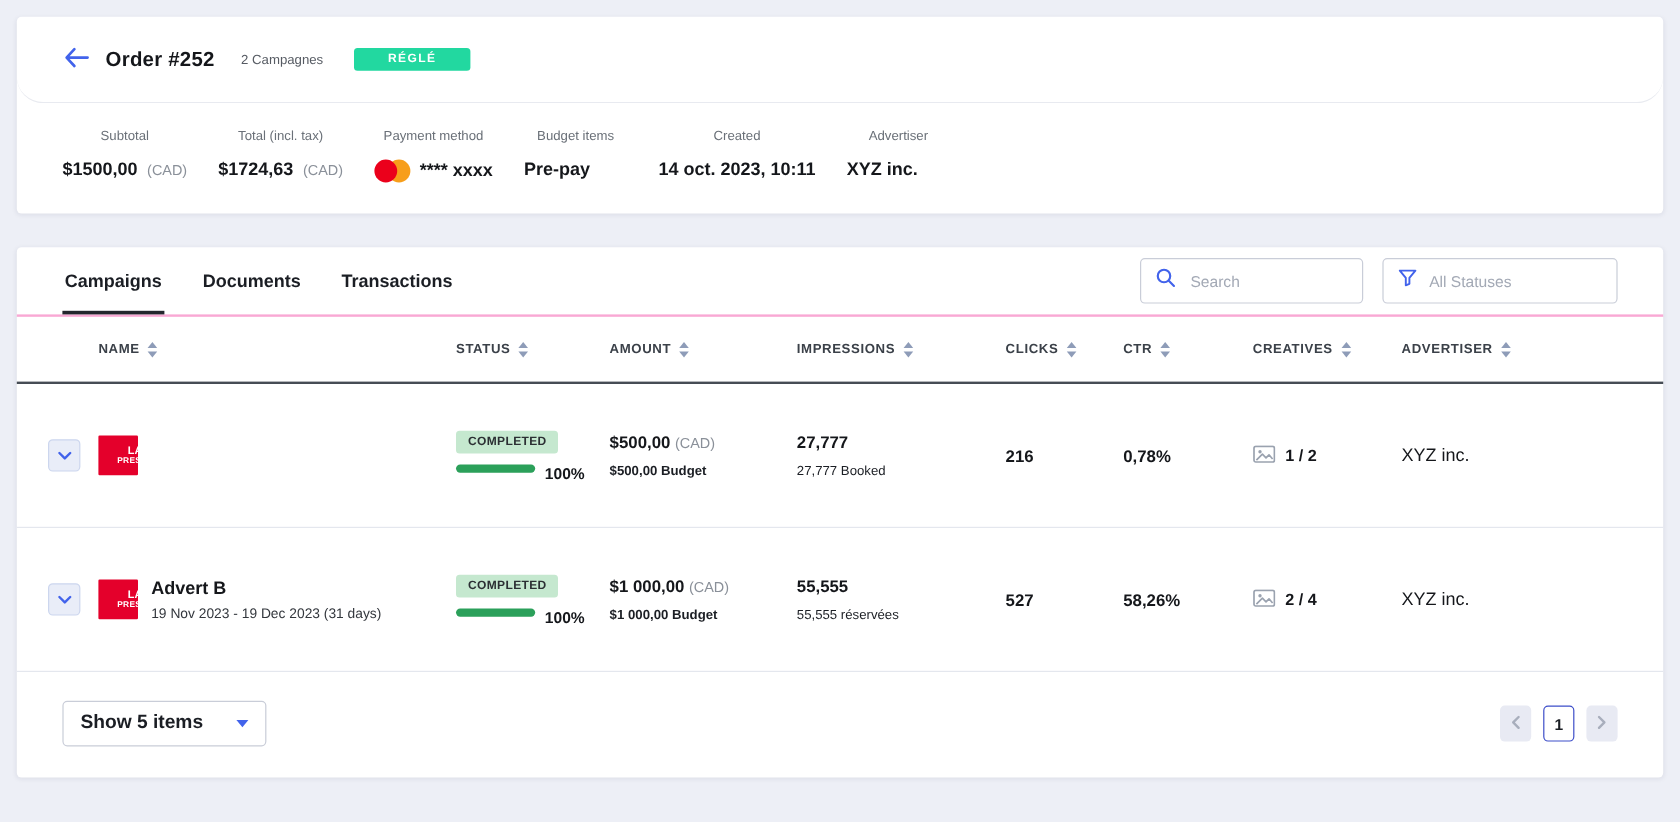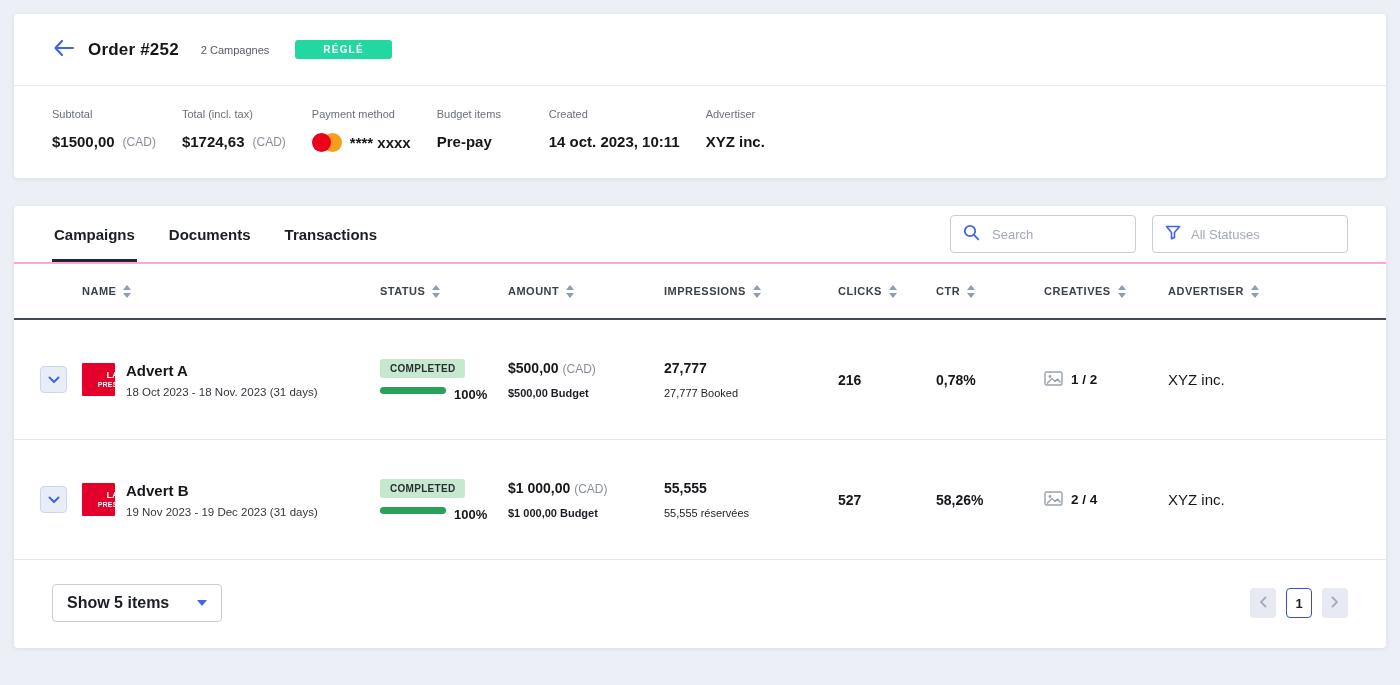--- a/index.html
+++ b/index.html
@@ -16,38 +16,40 @@
     background: #fff;
     border-radius: 4px;
     box-shadow: 0 1px 4px rgba(25,30,60,.08);
   }
 
   
   .header-top {
     display: flex; align-items: center;
     height: 72px; padding: 0 38px 0 36px;
     border-bottom: 1px solid #e8eaf0;
+    border-radius: 22px;
   }
   .back-btn {
     width: 28px; height: 28px; border: none; background: transparent;
     display: flex; align-items: center; justify-content: center;
     cursor: pointer; padding: 0;
   }
   .order-title { font-size: 17px; font-weight: 700; margin-left: 10px; letter-spacing: .2px; }
   .campaign-count { font-size: 11px; color: #565b63; margin-left: 22px; }
   .status-pill {
     margin-left: 26px;
     background: var(--badge-teal, #22d8a0);
     color: #fff; font-size: 10px; font-weight: 700; letter-spacing: 1.2px;
     padding: 4px 28px; border-radius: 3px;
   }
 
   .summary {
     display: flex; gap: 26px;
     padding: 22px 38px 26px 38px;
+    text-align: center;
   }
   .summary-field { min-width: 86px; }
   .summary-label { font-size: 11px; color: #6a7078; margin-bottom: 13px; }
   .summary-value { font-size: 15px; font-weight: 700; display: flex; align-items: center; gap: 8px; }
   .summary-value .currency { font-size: 12px; font-weight: 400; color: #8a9099; }
   .mc-icon { position: relative; width: 30px; height: 19px; display: inline-block; }
   .mc-icon i { position: absolute; top: 0; width: 19px; height: 19px; border-radius: 50%; }
   .mc-icon .c2 { left: 11px; background: #f79e1b; }
   .mc-icon .c1 { left: 0; background: #eb001b; }
 
@@ -330,24 +332,20 @@
               <path d="M1.5 1.5 L6 6 L10.5 1.5" stroke="#4263eb" stroke-width="2" stroke-linecap="round" stroke-linejoin="round"></path>
             </svg>
           </span>
         </button>
       </div>
       <div class="name-cell">
         <div class="row-logo">
           <span class="l1">LA</span>
           <span class="l2">PRESSE</span>
         </div>
-        <div>
-          <div class="c-name">Advert A</div>
-          <div class="c-dates">18 Oct 2023 - 18 Nov. 2023 (31 days)</div>
-        </div>
       </div>
       <div class="status-cell">
         <span class="completed-badge">COMPLETED</span>
         <div class="progress-line">
           <div class="progress-bar"></div>
           <span class="progress-pct">100%</span>
         </div>
       </div>
       <div>
         <div class="main-num">

